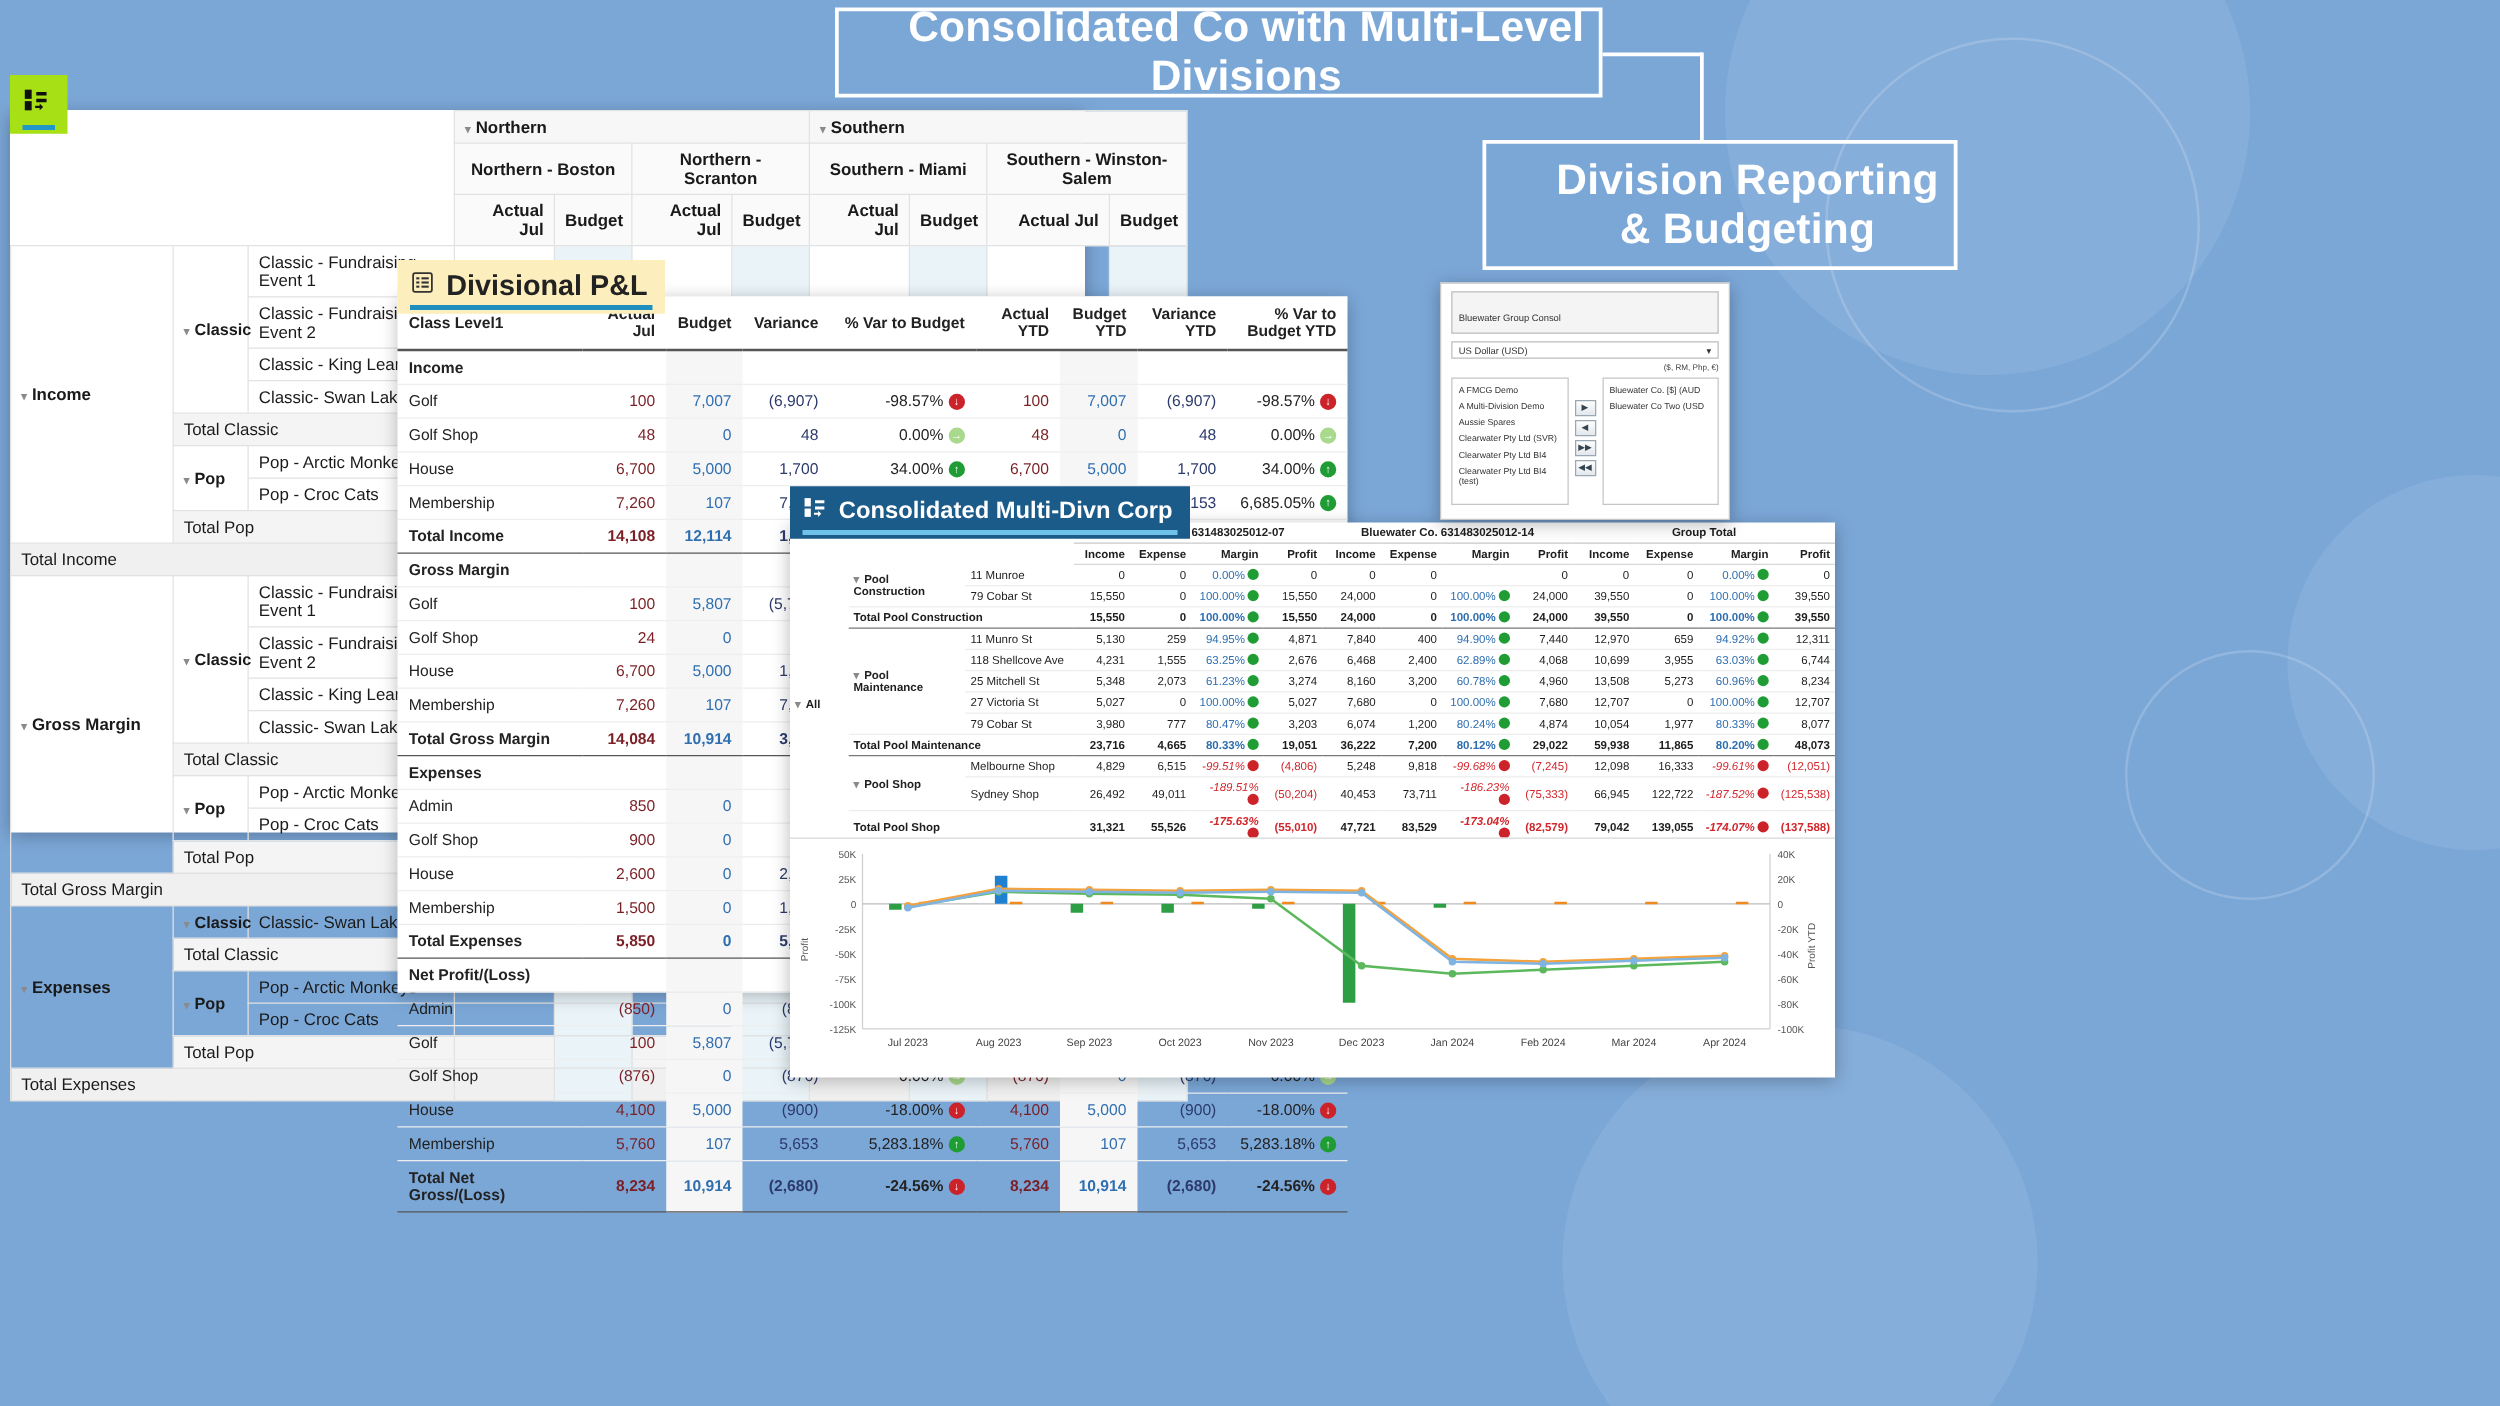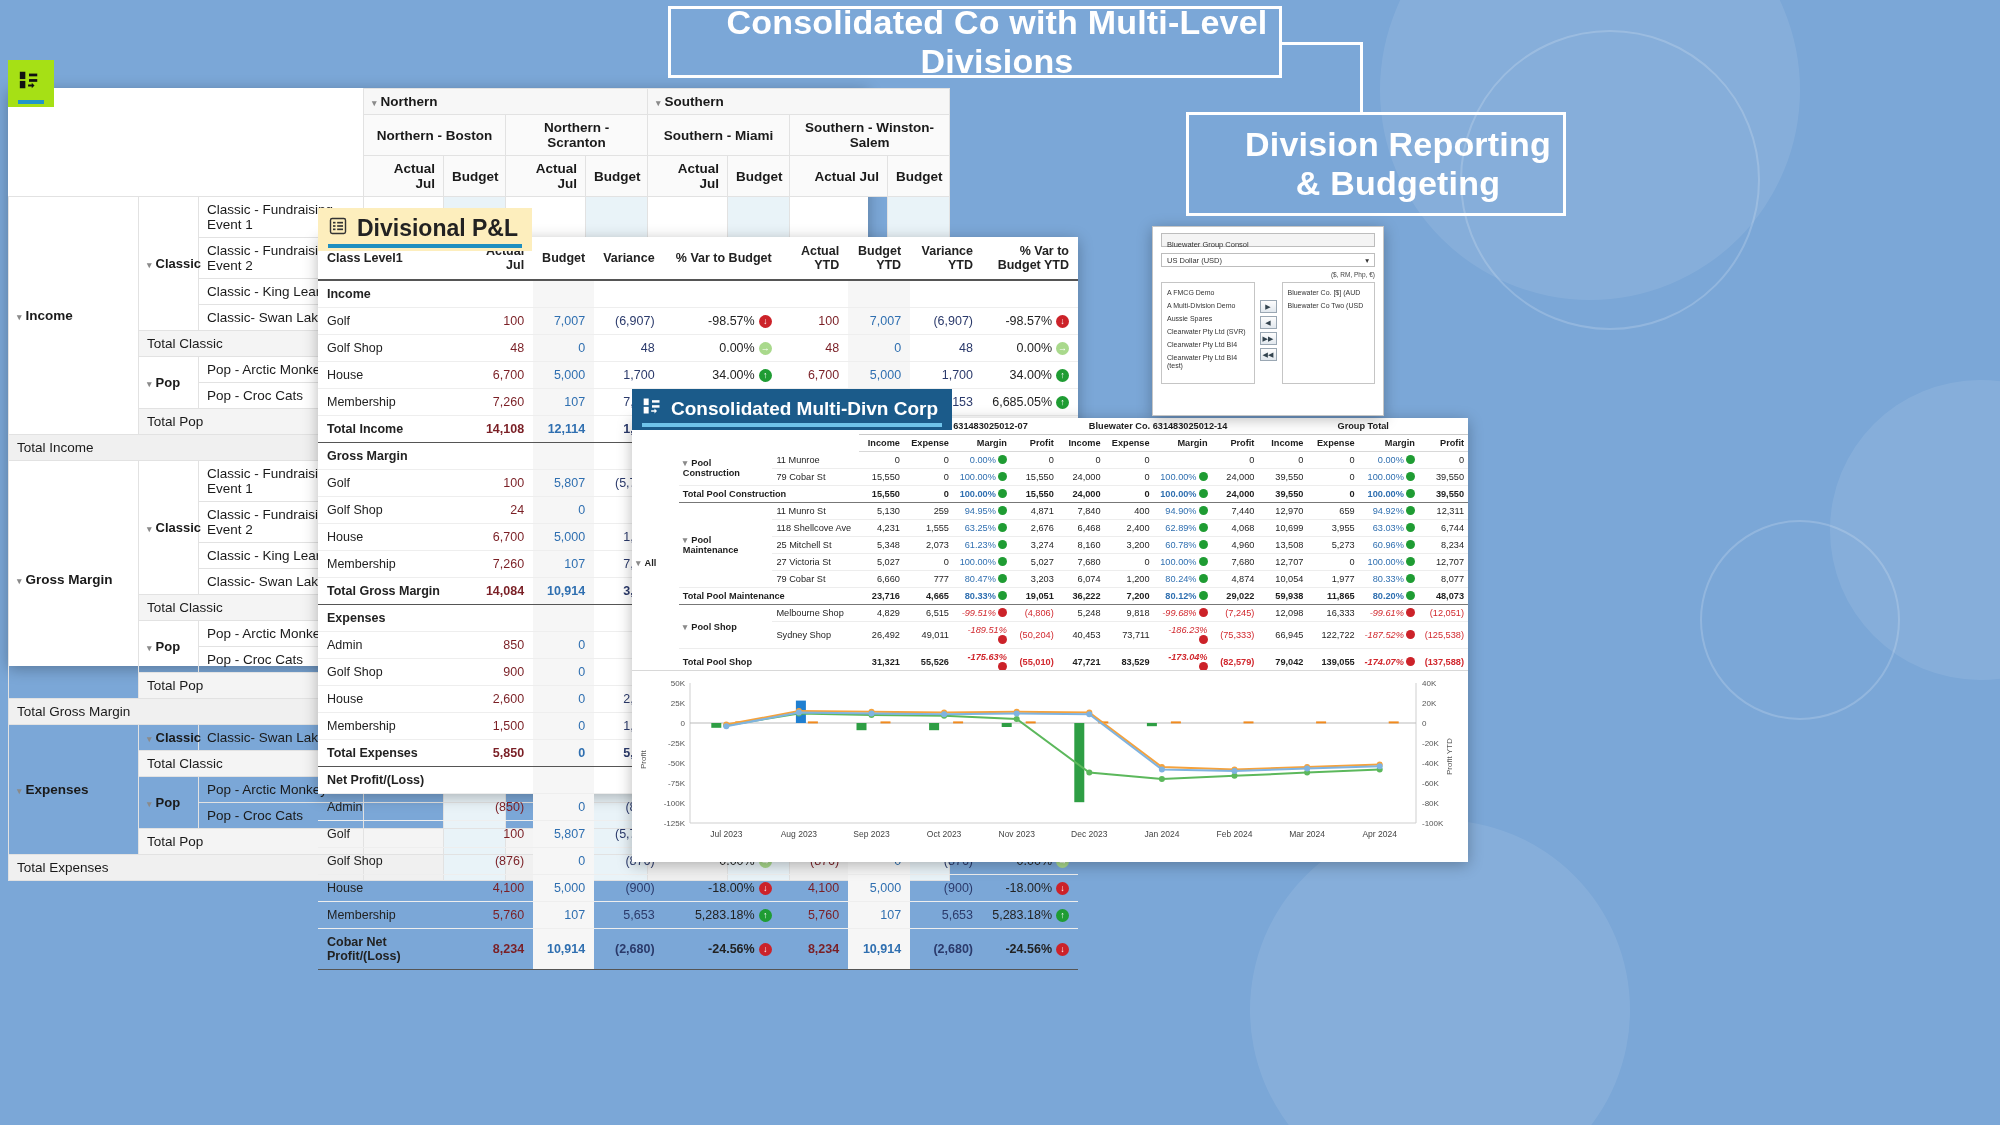--- a/index.html
+++ b/index.html
@@ -92,21 +92,21 @@
   .dot2.green { background:#1f9c33; }
   .dot2.red { background:#cc2229; }
   .cellpar { color:#d1282e; }
 
   
   #chart-area { position:relative; height:188px; border-top:1px solid #d8d8d8; }
 
   
   #selector-panel { left:1152px; top:226px; width:232px; height:190px; background:#fff;
                     border:1px solid #c6c6c6; font-size:7.5px; color:#333; }
-  .sel-box { border:1px solid #bdbdbd; background:#f4f4f4; padding:6px 5px; height:14px; }
+  .sel-box { border:1px solid #bdbdbd; background:#f4f4f4; padding:16px 5px; height:14px; }
   .sel-drop { border:1px solid #bdbdbd; background:#fff; padding:3px 5px; height:14px;
               display:flex; justify-content:space-between; align-items:center; }
   .list-box { border:1px solid #c5c5c5; background:#fff; height:102px; overflow:hidden; padding:3px 4px; }
   .list-box div { padding:2.5px 1px; font-size:7px; line-height:1.15; }
   .arrow-btn { width:17px; height:13px; border:1px solid #9aa7b3; background:linear-gradient(#fdfdfd,#e2e8ee);
                font-size:7px; line-height:11px; text-align:center; color:#33444f; margin-bottom:3px; }
 
   .ic { display:inline-block; }
 </style>
 </head>
@@ -867,21 +867,21 @@
             </span></td>
           <td class="v-red">5,760</td>
           <td class="v-blue bg-shade">107</td>
           <td class="v-navy">5,653</td>
           <td><span class="pct-wrap">
               <span>5,283.18%</span>
               <span class="dot green">↑</span>
             </span></td>
         </tr>
         <tr class="tot">
-          <td class="l sect">Cobar Net Profit/(Loss)</td>
+          <td class="l sect">Total Net Gross/(Loss)</td>
           <td class="v-red">8,234</td>
           <td class="v-blue bg-shade">10,914</td>
           <td class="v-navy">(2,680)</td>
           <td><span class="pct-wrap">
               <span>-24.56%</span>
               <span class="dot red">↓</span>
             </span></td>
           <td class="v-red">8,234</td>
           <td class="v-blue bg-shade">10,914</td>
           <td class="v-navy">(2,680)</td>
@@ -1056,21 +1056,21 @@
             <td>0</td>
             <td><span class="m-blue">100.00%</span><span class="dot2 green"></span></td>
             <td>7,680</td>
             <td>12,707</td>
             <td>0</td>
             <td><span class="m-blue">100.00%</span><span class="dot2 green"></span></td>
             <td>12,707</td>
           </tr>
           <tr>
             <td class="l">79 Cobar St</td>
-            <td>6,660</td>
+            <td>3,980</td>
             <td>777</td>
             <td><span class="m-blue">80.47%</span><span class="dot2 green"></span></td>
             <td>3,203</td>
             <td>6,074</td>
             <td>1,200</td>
             <td><span class="m-blue">80.24%</span><span class="dot2 green"></span></td>
             <td>4,874</td>
             <td>10,054</td>
             <td>1,977</td>
             <td><span class="m-blue">80.33%</span><span class="dot2 green"></span></td>

